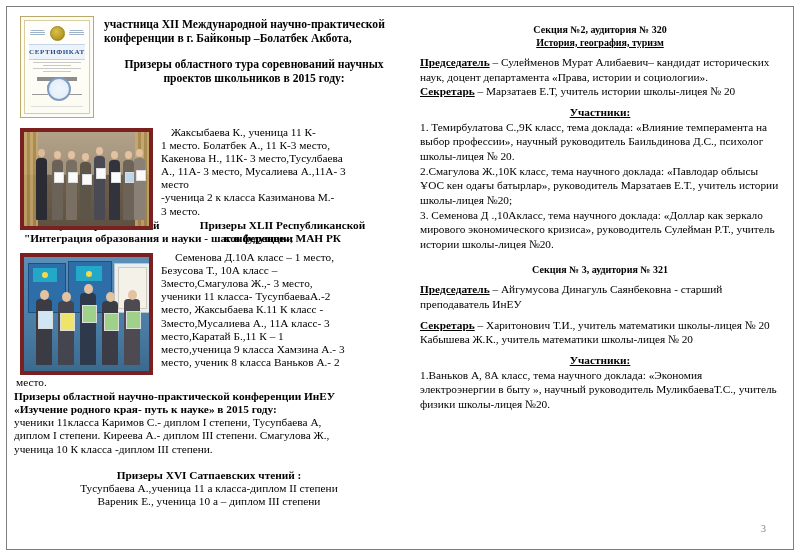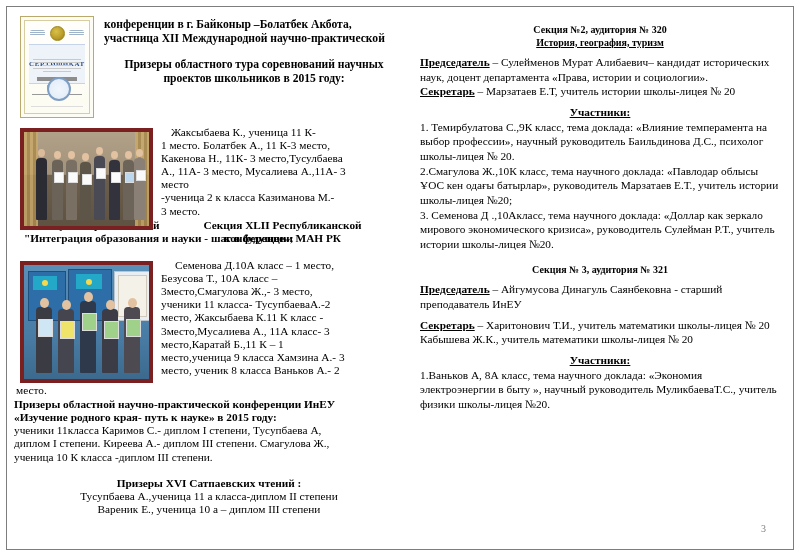--- a/index.html
+++ b/index.html
@@ -103,21 +103,21 @@
   }
   .cert-title {
     position: absolute;
     top: 23px; left: 4px; right: 4px;
     text-align: left;
     font-size: 7px;
     letter-spacing: 0.6px;
     font-weight: bold;
     color: #2d4f86;
     background: #eef3fa;
-    padding: 15px 0;
+    padding: 3px 0;
     border-top: 1px solid #c5d4e8;
     border-bottom: 1px solid #c5d4e8;
   }
   .cert-lines {
     position: absolute;
     top: 38px; left: 8px; right: 8px;
   }
   .cert-lines i {
     display: block;
     height: 1px;
@@ -295,22 +295,22 @@
             <div class="cert-name"></div>
             <div class="cert-name2"></div>
             <div class="cert-sig l"></div>
             <div class="cert-sig r"></div>
             <div class="cert-stamp"></div>
             <div class="cert-foot"></div>
           </div>
         </div>
 
         <div class="cert-text">
+          <div class="hdr-line b">участница XII Международной научно-практической</div>
           <div class="hdr-line b">конференции в г.  Байконыр –Болатбек Акбота,</div>
-          <div class="hdr-line b">участница XII Международной научно-практической</div>
           <div class="gap-m"></div>
           <div class="hdr-line b ctr">Призеры  областного тура соревнований научных</div>
           <div class="hdr-line b ctr">проектов школьников в 2015 году:</div>
         </div>
       </div>
 
       <div class="photo-row">
         <div class="photo1">
           <div class="stage-bg"></div>
           <div class="curtain l"></div>
@@ -349,29 +349,29 @@
         </div>
 
         <div class="txt-block t">
           <div style="text-indent:10px;">Жаксыбаева К., ученица 11 К-</div>
           <div>1 место. Болатбек А., 11 К-3 место,</div>
           <div>Какенова Н., 11К- 3 место,Тусулбаева</div>
           <div>А., 11А- 3 место, Мусалиева А.,11А- 3</div>
           <div>место</div>
           <div>-ученица 2 к класса  Казиманова М.-</div>
           <div>3 место.</div>
-          <div class="b ctr" style="margin-top:1px;">Секция   XLII Республиканской</div>
+          <div class="b ctr" style="margin-top:1px;">Призеры   XLII Республиканской</div>
           <div class="b ctr">конференции МАН  РК</div>
         </div>
       </div>
 
       <div class="t b" style="margin:-26px 0 0 34px;">научно-практической</div>
       <div class="t b" style="margin:0 0 0 10px;">"Интеграция образования и науки - шаг в будущее»;</div>
 
-      <div class="photo-row" style="margin-top:14px;">
+      <div class="photo-row" style="margin-top:6px;">
         <div class="photo2">
           <div style="position:absolute;inset:0;background:linear-gradient(180deg,#5a8fb8 0%,#4a7da6 60%,#3c6a8e 100%);"></div>
           <div class="board" style="left:4px;top:6px;width:36px;height:48px;"></div>
           <div class="flagk" style="left:9px;top:11px;width:24px;height:14px;"></div>
           <div class="board" style="left:44px;top:4px;width:42px;height:50px;"></div>
           <div class="flagk" style="left:52px;top:9px;width:26px;height:15px;"></div>
           <div class="board" style="left:90px;top:6px;width:35px;height:48px;background:#e9eef2;border-color:#b9c6d0;"></div>
           <div class="paper" style="left:94px;top:10px;width:27px;height:40px;"></div>
           <div class="pers" style="left:12px;height:66px;background:#3b3b44;width:16px;">
             <span class="head" style="width:9px;height:10px;margin-left:-4.5px;"></span>

